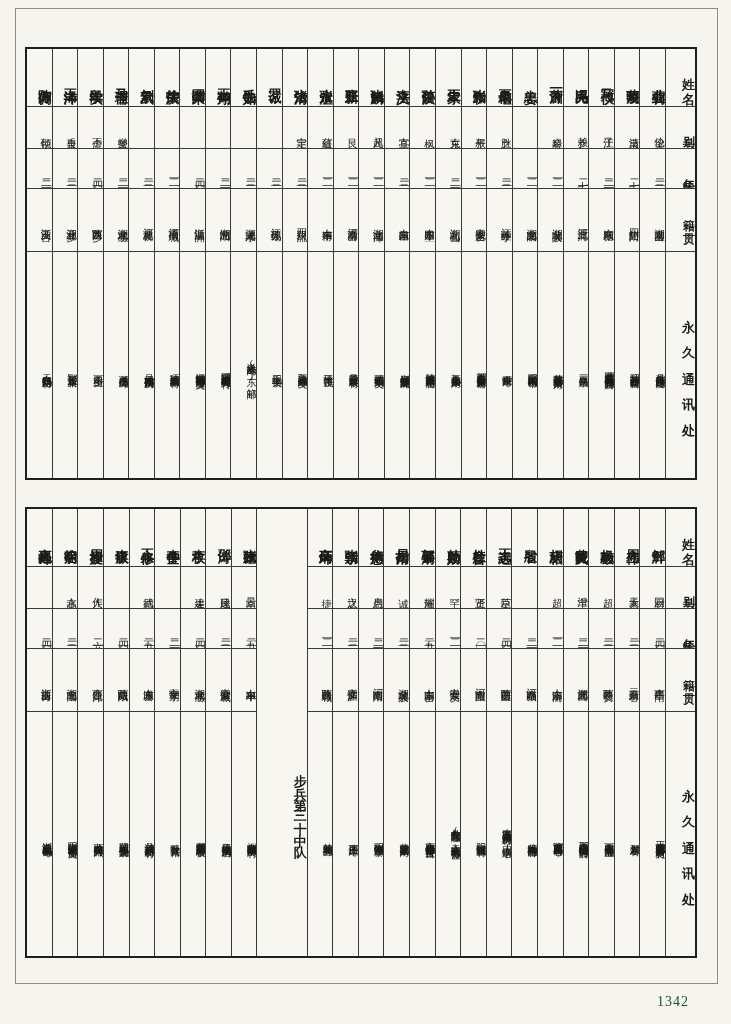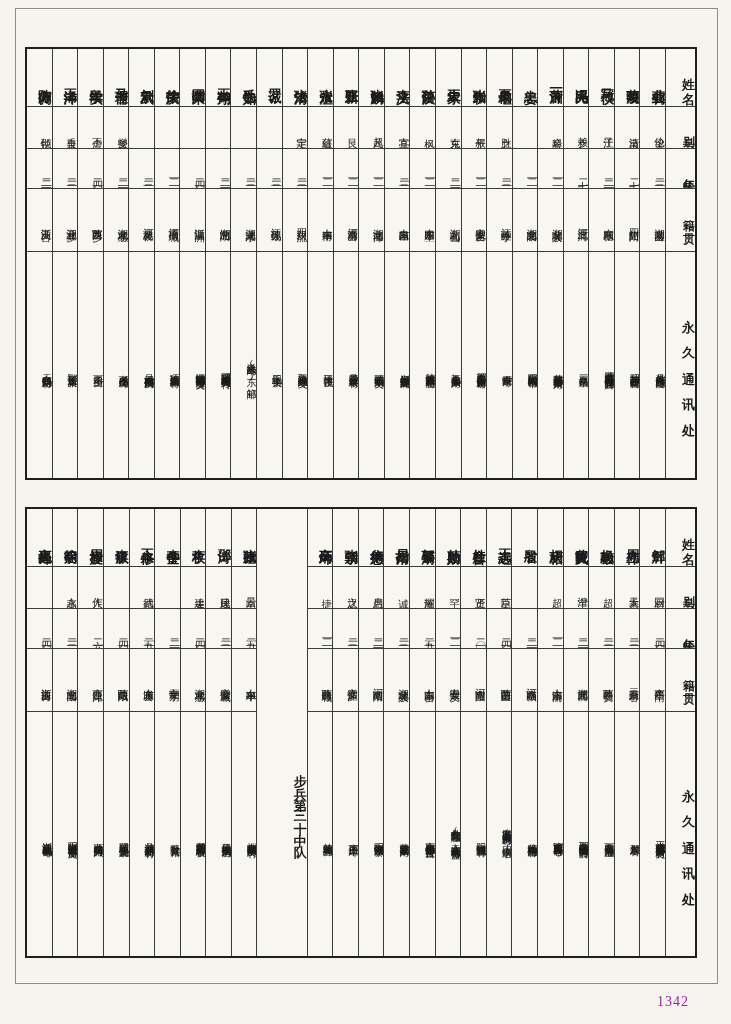--- a/index.html
+++ b/index.html
@@ -51,21 +51,21 @@
   .hdr .c-alias{font-size:12px;letter-spacing:4px;padding-top:4px;}
   .hdr .c-age{font-size:12px;letter-spacing:3px;padding-top:4px;}
   .hdr .c-native{font-size:12px;letter-spacing:14px;padding-top:8px;}
   .hdr .c-addr{font-size:13px;letter-spacing:26px;padding-top:18px;}
   .c-unitlabel{
     flex:1;font-size:13px;font-weight:bold;
     padding-top:146px;letter-spacing:12px;
   }
   .pagenum{
     position:absolute;right:42px;bottom:14px;
-    font-size:14px;letter-spacing:1px;color:#a21caf;
+    font-size:14px;letter-spacing:1px;color:#14532d;
   }
 </style>
 </head>
 <body>
 
 <div class="page">
   <div class="frame"></div>
 
   <div class="rtable top" id="table-top">
       <div class="col hdr">

